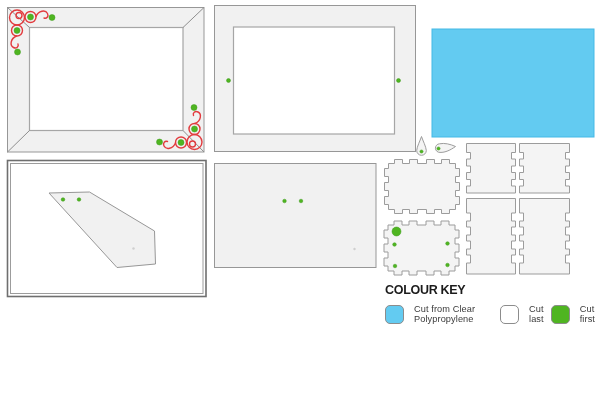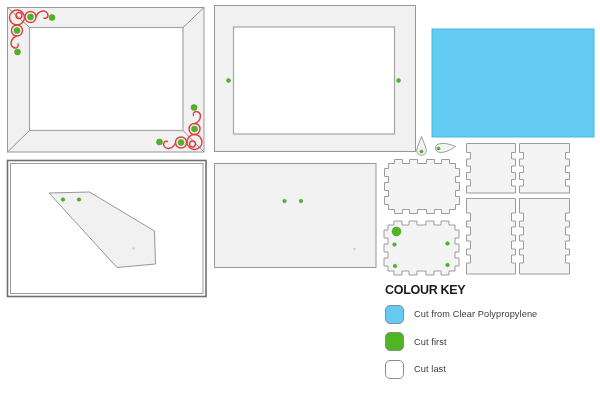--- a/index.html
+++ b/index.html
@@ -15,21 +15,21 @@
   .mitre{stroke:#8f8f8f;stroke-width:1;}
   .eng{fill:none;stroke:#e23b3e;stroke-width:1.4;stroke-linecap:round;}
   .dot{fill:#4fb521;stroke:#3f9a1d;stroke-width:0.5;}
   .fdot{fill:#cfcfcf;stroke:none;}
   .pp{fill:#63cbf1;stroke:#45b9e6;stroke-width:1;}
   .panelframe{fill:#ffffff;stroke:#6f6f6f;stroke-width:1.6;}
   .panelframe-inner{fill:none;stroke:#9c9c9c;stroke-width:1;}
   
   .colour-key{position:absolute;left:385px;top:283px;width:210px;}
   .ck-title{font-size:12.5px;font-weight:800;letter-spacing:-0.3px;color:#1b1b1b;line-height:14px;}
-  .ck-rows{margin-top:7px;display:flex;flex-direction:column;gap:7px;}
+  .ck-rows{margin-top:7px;display:flex;flex-direction:row;gap:7px;}
   .ck-row{display:flex;align-items:center;height:20.5px;}
   .swatch{display:inline-block;width:19px;height:19px;border-radius:5px;border:1px solid #8c8c8c;box-sizing:border-box;flex:0 0 auto;}
   .ck-label{margin-left:10px;font-size:9.2px;color:#3a3a3a;letter-spacing:0.1px;}
 </style>
 </head>
 <body>
 
 <div id="canvas">
 
   <svg width="600" height="407" viewBox="0 0 600 407">
@@ -125,23 +125,23 @@
   </svg>
 
   <div class="colour-key">
     <div class="ck-title">COLOUR KEY</div>
     <div class="ck-rows">
       <div class="ck-row">
         <span class="swatch" style="background-color: rgb(99, 203, 241);"></span>
         <span class="ck-label">Cut from Clear Polypropylene</span>
       </div>
       <div class="ck-row">
+        <span class="swatch" style="background-color: rgb(255, 255, 255);"></span>
+        <span class="ck-label">Cut last</span>
+      </div>
+      <div class="ck-row">
         <span class="swatch" style="background-color: rgb(79, 181, 33);"></span>
         <span class="ck-label">Cut first</span>
-      </div>
-      <div class="ck-row">
-        <span class="swatch" style="background-color: rgb(255, 255, 255);"></span>
-        <span class="ck-label">Cut last</span>
       </div>
     </div>
   </div>
 
 </div>
 
 </body></html>

